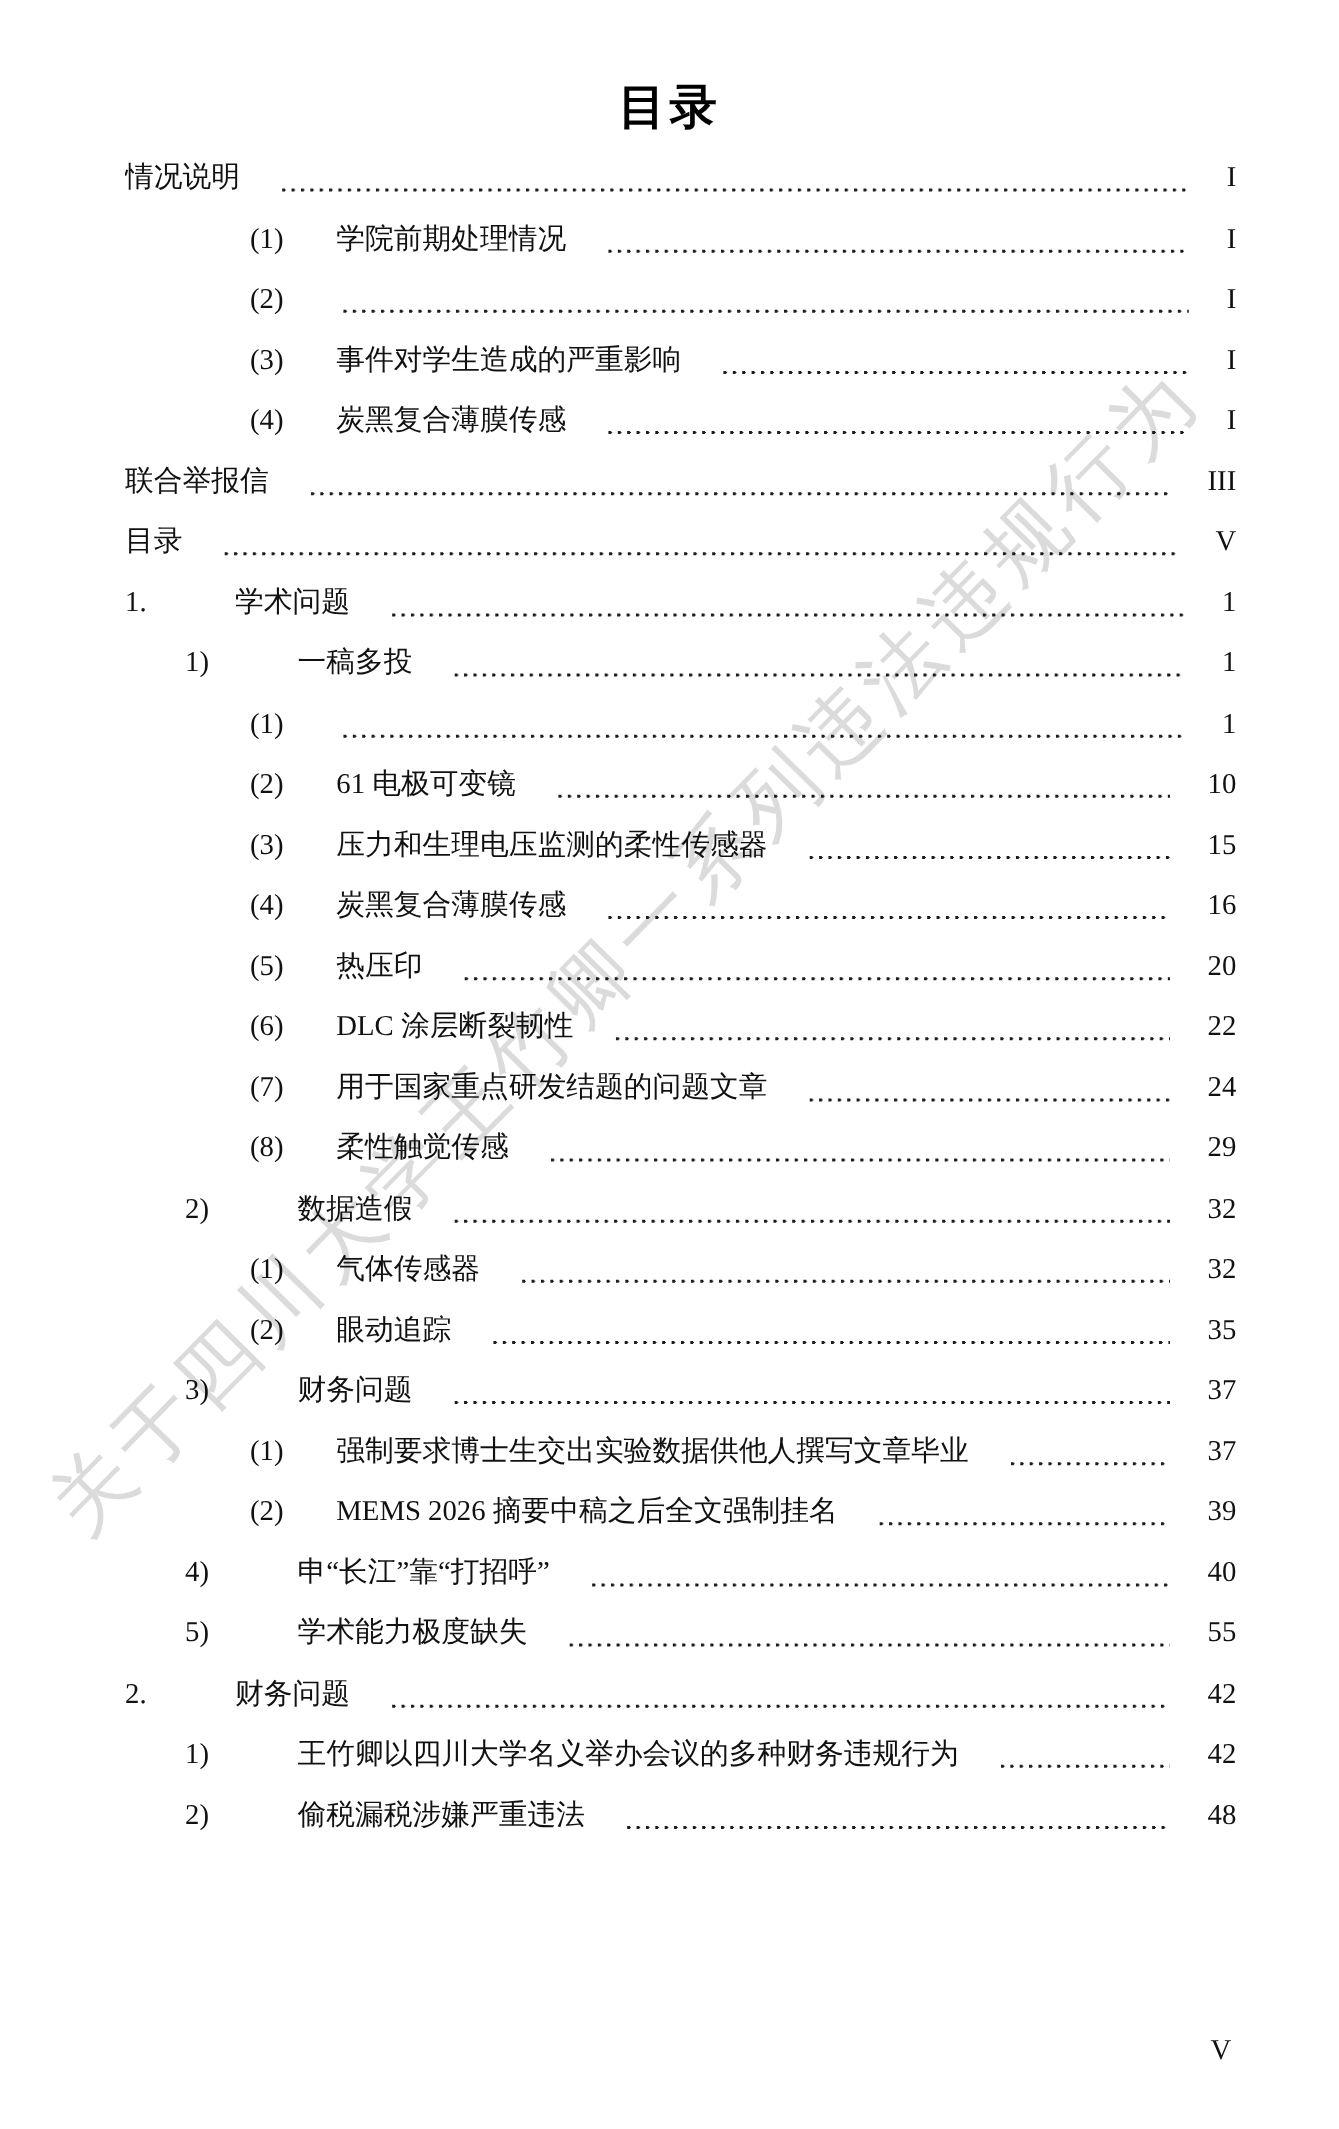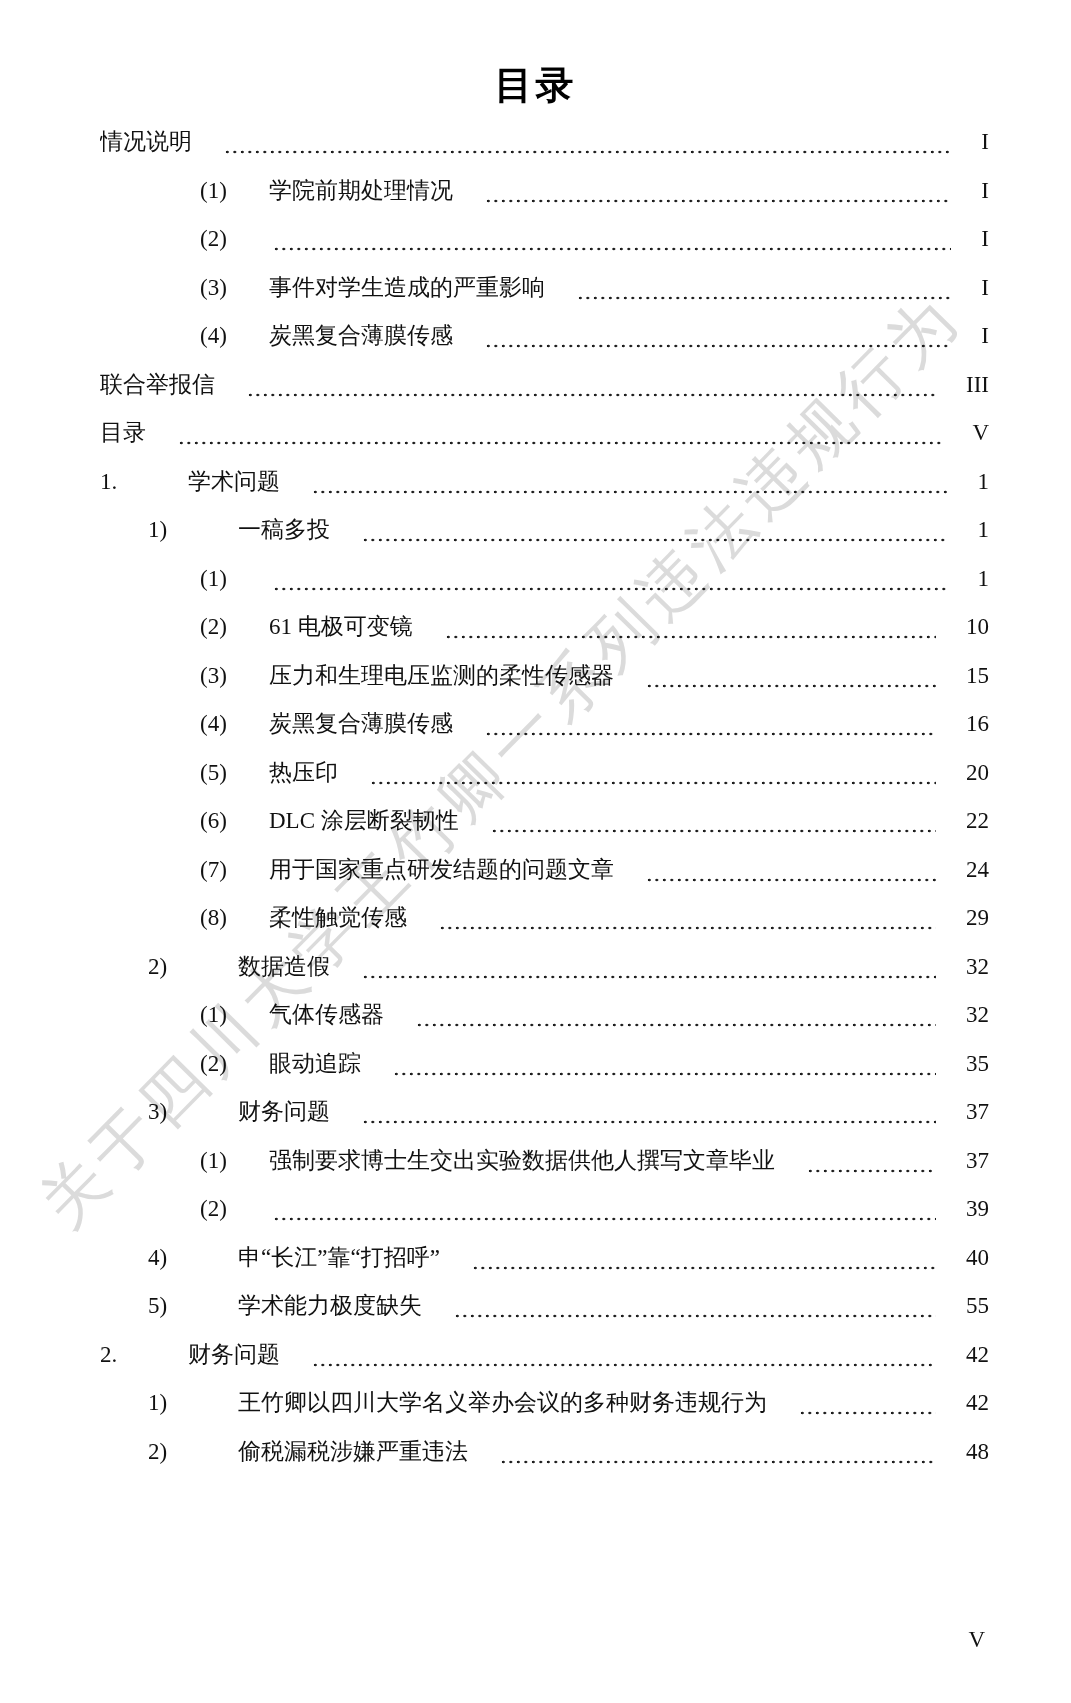--- a/index.html
+++ b/index.html
@@ -204,20 +204,21 @@
       <span class="page">37</span>
     </div>
     <div class="row lvl3">
       <span class="num">(1)</span>
       <span class="label">强制要求博士生交出实验数据供他人撰写文章毕业</span>
       <span class="leader"></span>
       <span class="page">37</span>
     </div>
     <div class="row lvl3">
       <span class="num">(2)</span>
+      <span class="label">MEMS 2026 摘要中稿之后全文强制挂名</span>
       <span class="leader"></span>
       <span class="page">39</span>
     </div>
     <div class="row lvl2">
       <span class="num">4)</span>
       <span class="label">申“长江”靠“打招呼”</span>
       <span class="leader"></span>
       <span class="page">40</span>
     </div>
     <div class="row lvl2">

